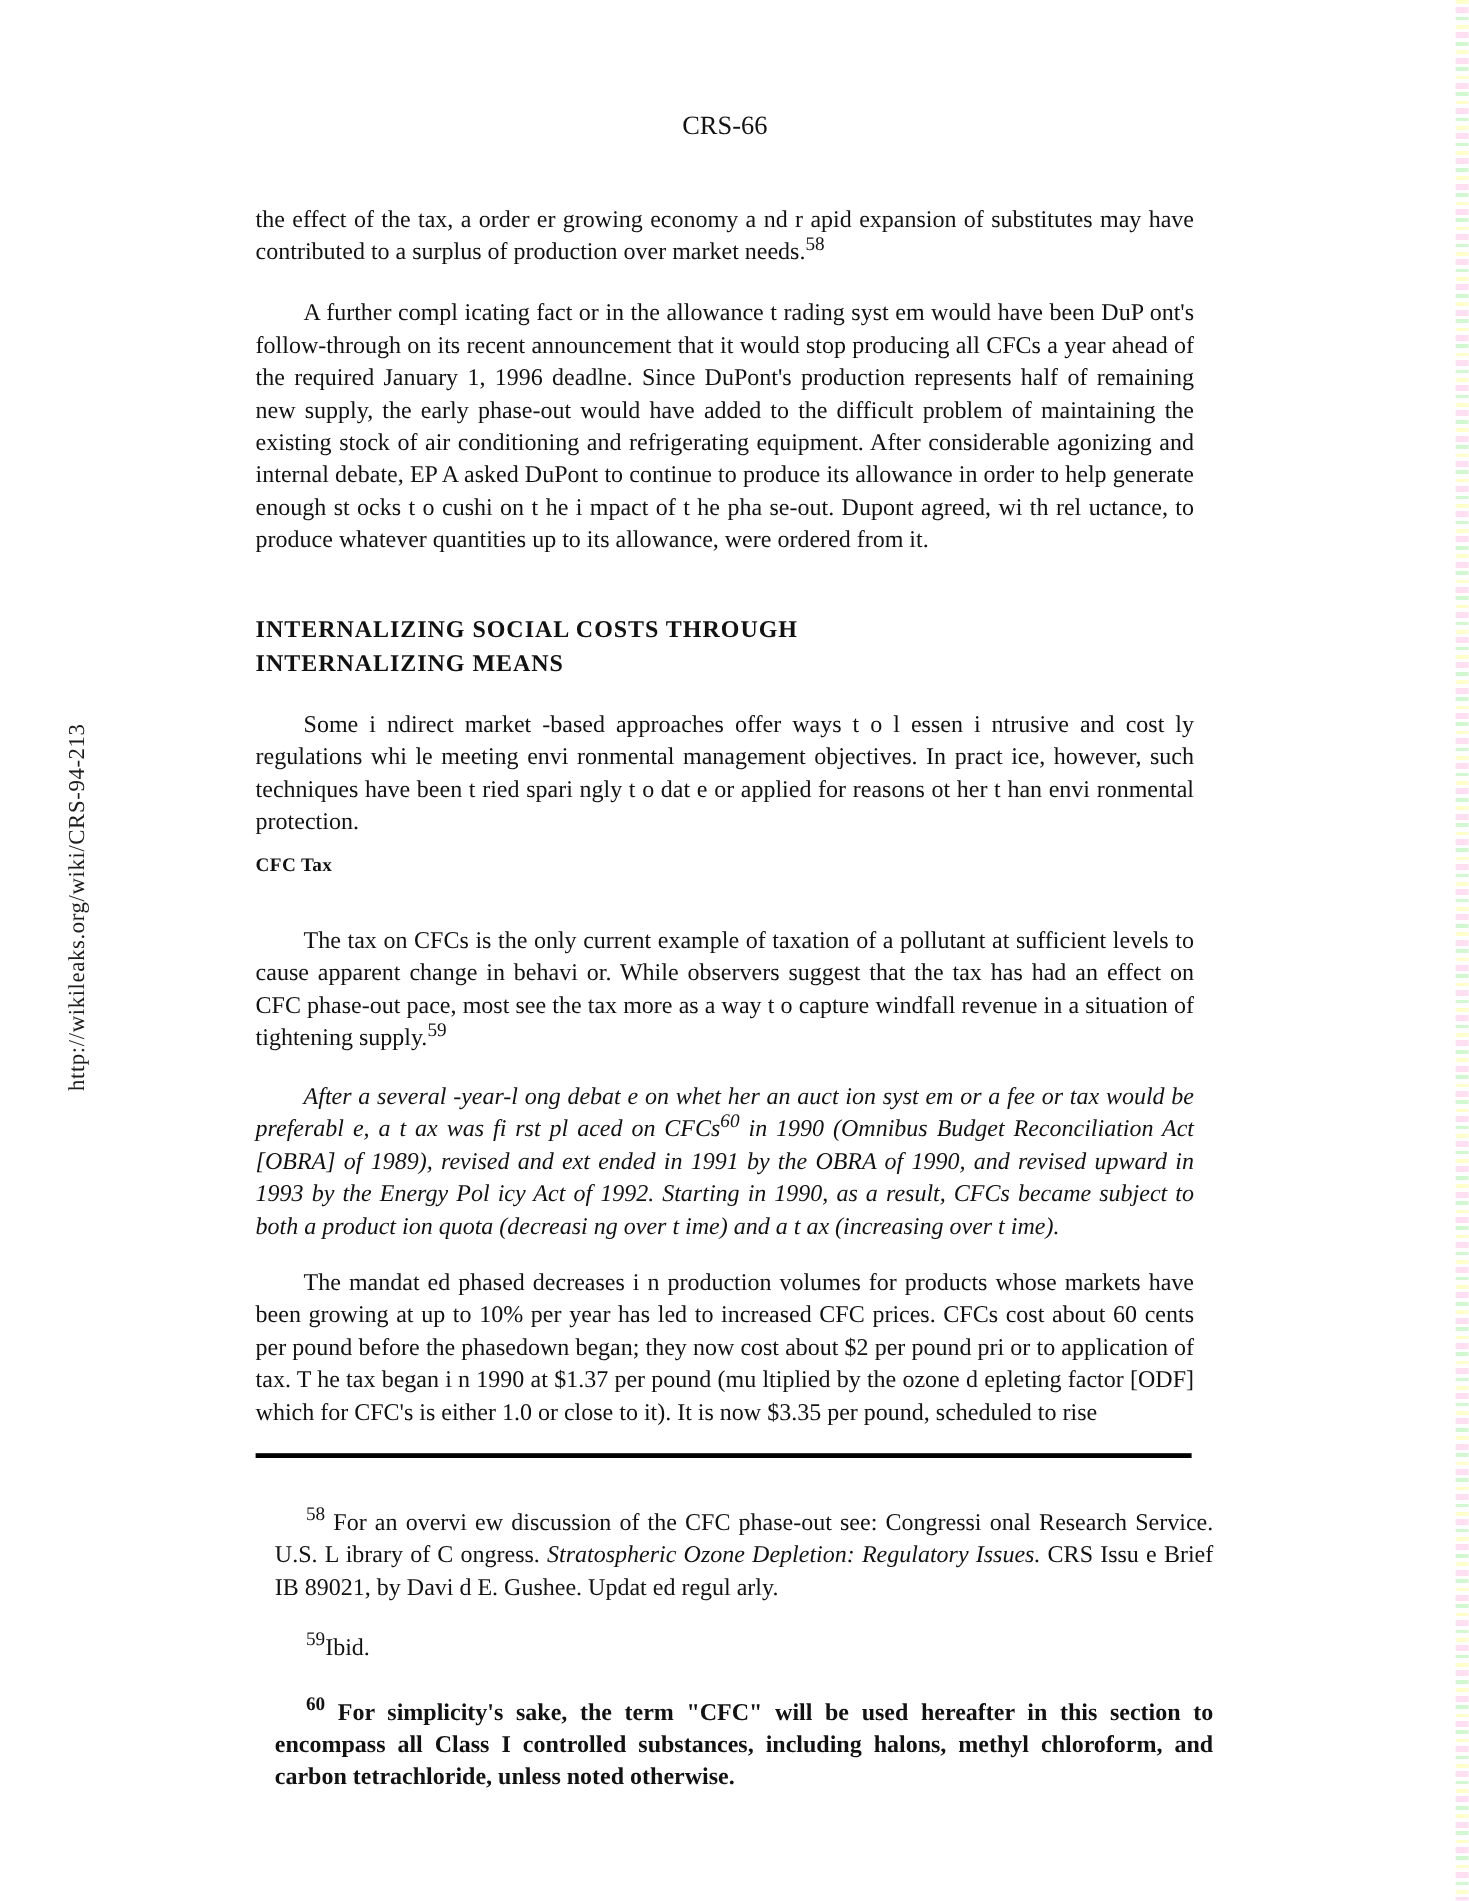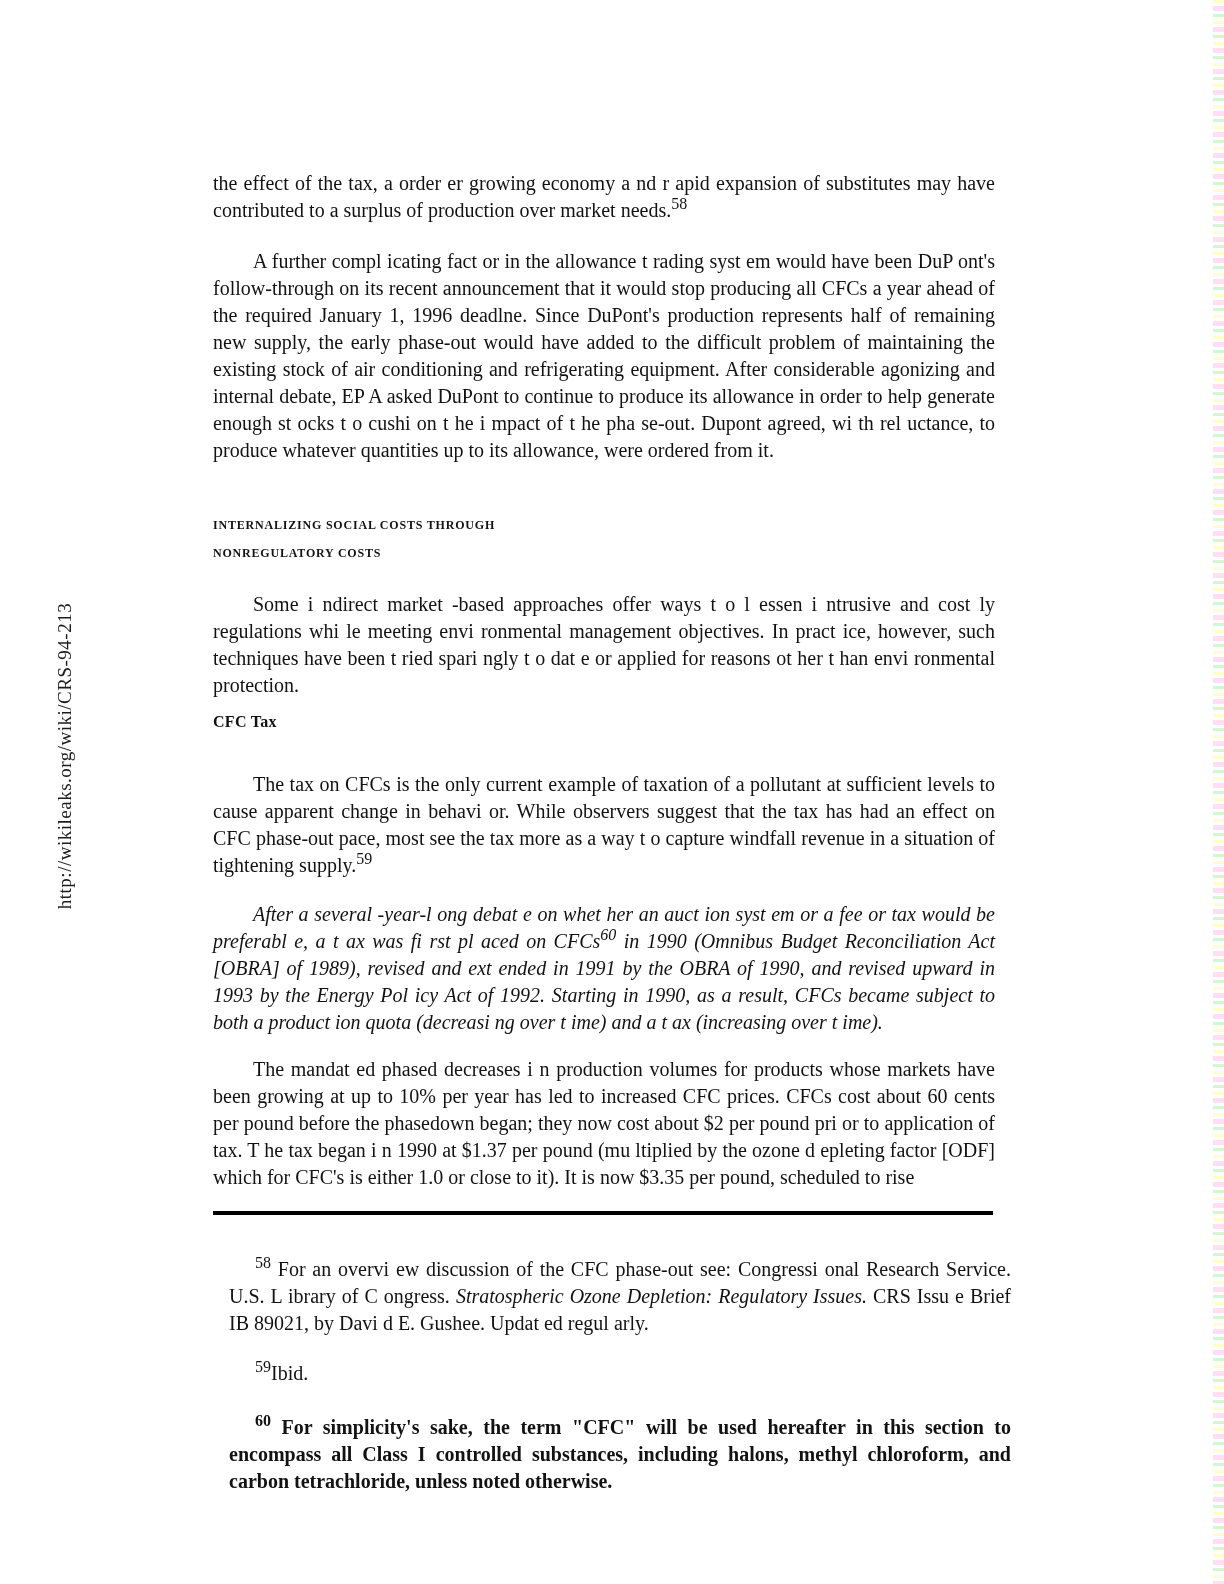--- a/index.html
+++ b/index.html
@@ -55,21 +55,21 @@
     margin: 0;
     font-size: 20px;
     line-height: 27px;
     text-align: justify;
   }
   .indent { text-indent: 40px; }
   .heading {
     position: absolute;
     left: 0; width: 782px;
     margin: 0;
-    font-size: 12px;
+    font-size: 20px;
     line-height: 28px;
     font-weight: bold;
     letter-spacing: 0.8px;
     text-align: left;
   }
   .subheading {
     position: absolute;
     left: 0;
     margin: 0;
     font-size: 16px;
@@ -114,28 +114,29 @@
 </style>
 </head>
 <body>
 
 <div class="page">
 
   <div class="edge-strip"></div>
 
   <div class="watermark-url">http://wikileaks.org/wiki/CRS-94-213</div>
 
+  <div class="page-header">CRS-66</div>
 
   <div class="content">
 
     <p class="para" id="para1"><span>the effect of the tax, a order er growing economy a nd r apid expansion of substitutes may have contributed to a surplus of production over market needs.</span><sup class="fnref">58</sup></p>
 
     <p class="para indent" id="para2"><span>A further compl icating fact or in the allowance t rading syst em would have been DuP ont's follow-through on its recent announcement that it would stop producing all CFCs a year ahead of the required January 1, 1996 deadlne. Since DuPont's production represents half of remaining new supply, the early phase-out would have added to the difficult problem of maintaining the existing stock of air conditioning and refrigerating equipment. After considerable agonizing and internal debate, EP A asked DuPont to continue to produce its allowance in order to help generate enough st ocks t o cushi on t he i mpact of t he pha se-out. Dupont agreed, wi th rel uctance, to produce whatever quantities up to its allowance, were ordered from it.</span></p>
 
-    <h2 class="heading" id="section-heading"><span>INTERNALIZING SOCIAL COSTS THROUGH</span><br><span>NONREGULATORY COSTS</span></h2>
+    <h2 class="heading" id="section-heading"><span>INTERNALIZING SOCIAL COSTS THROUGH</span><br><span>INTERNALIZING MEANS</span></h2>
 
     <p class="para indent" id="para3"><span>Some i ndirect market -based approaches offer ways t o l essen i ntrusive and cost ly regulations whi le meeting envi ronmental management objectives. In pract ice, however, such techniques have been t ried spari ngly t o dat e or applied for reasons ot her t han envi ronmental protection.</span></p>
 
     <h3 class="subheading" id="subheading-cfc-tax">CFC Tax</h3>
 
     <p class="para indent" id="para4"><span>The tax on CFCs is the only current example of taxation of a pollutant at sufficient levels to cause apparent change in behavi or. While observers suggest that the tax has had an effect on CFC phase-out pace, most see the tax more as a way t o capture windfall revenue in a situation of tightening supply.</span><sup class="fnref">59</sup></p>
 
     <p class="para indent" id="para5"><span>After a several -year-l ong debat e on whet her an auct ion syst em or a fee or tax would be preferabl e, a t ax was fi rst pl aced on CFCs</span><sup class="fnref">60</sup><span> in 1990 (Omnibus Budget Reconciliation Act [OBRA] of 1989), revised and ext ended in 1991 by the OBRA of 1990, and revised upward in 1993 by the Energy Pol icy Act of 1992. Starting in 1990, as a result, CFCs became subject to both a product ion quota (decreasi ng over t ime) and a t ax (increasing over t ime).</span></p>
 
     <p class="para indent" id="para6"><span>The mandat ed phased decreases i n production volumes for products whose markets have been growing at up to 10% per year has led to increased CFC prices. CFCs cost about 60 cents per pound before the phasedown began; they now cost about $2 per pound pri or to application of tax. T he tax began i n 1990 at $1.37 per pound (mu ltiplied by the ozone d epleting factor [ODF] which for CFC's is either 1.0 or close to it). It is now $3.35 per pound, scheduled to rise</span></p>

